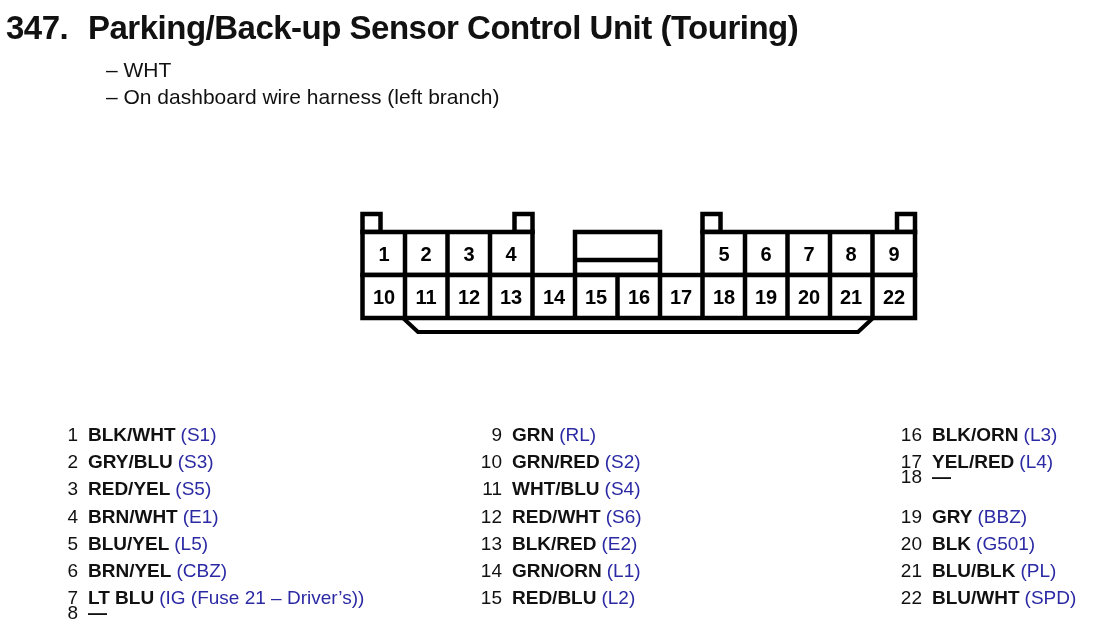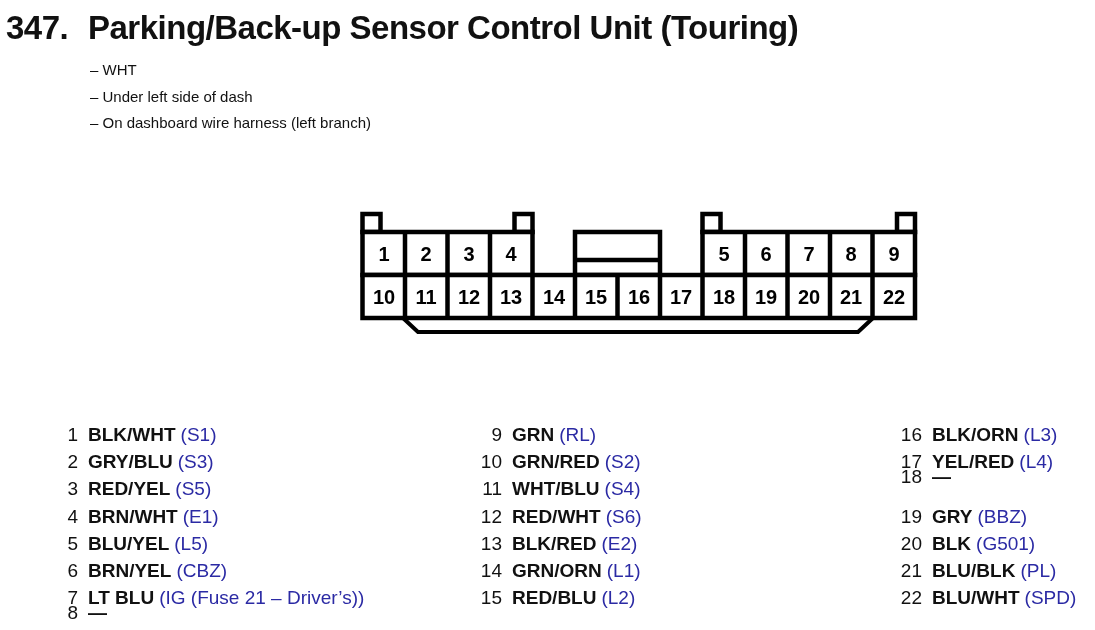--- a/index.html
+++ b/index.html
@@ -6,21 +6,21 @@
   html,body { width:1095px; height:630px; background:#ffffff; overflow:hidden;
     font-family:"Liberation Sans", sans-serif; color:#111; }
   #page { position:relative; width:1095px; height:614px; background:#fff; }
 
   
   .title-row { position:absolute; left:6px; top:9px; font-weight:bold;
     font-size:33px; letter-spacing:-0.5px; white-space:nowrap; }
   .title-num { display:inline-block; width:82px; }
 
   
-  .notes { position:absolute; left:90px; top:57px; font-size:15px; line-height:26.5px; }
+  .notes { position:absolute; left:106px; top:57px; font-size:21px; line-height:26.5px; }
 
   
   .connector { position:absolute; left:360px; top:211px; }
   .connector .stroke { fill:#ffffff; stroke:#000; stroke-width:4.5; }
   .connector .lines  { fill:none; stroke:#000; stroke-width:4.5; }
   .connector .thin   { fill:none; stroke:#000; stroke-width:4; }
   .connector text { font-family:"Liberation Sans", sans-serif; font-weight:bold;
     font-size:20px; fill:#000; text-anchor:middle; }
 
   
@@ -37,21 +37,20 @@
 <body>
 
 <div id="page">
 
   <div class="title-row">
     <span class="title-num">347.</span><span>Parking/Back-up Sensor Control Unit (Touring)</span>
   </div>
 
   <div class="notes">
     <div>– WHT</div>
-    <div>– Under left side of dash</div>
     <div>– On dashboard wire harness (left branch)</div>
   </div>
 
   <svg class="connector" width="558" height="134" viewBox="0 0 558 134">
 
     <rect class="stroke" x="2.5" y="3" width="18" height="18"></rect>
     <rect class="stroke" x="154.5" y="3" width="18" height="18"></rect>
     <rect class="stroke" x="342.5" y="3" width="18" height="18"></rect>
     <rect class="stroke" x="537" y="3" width="18" height="18"></rect>
 

